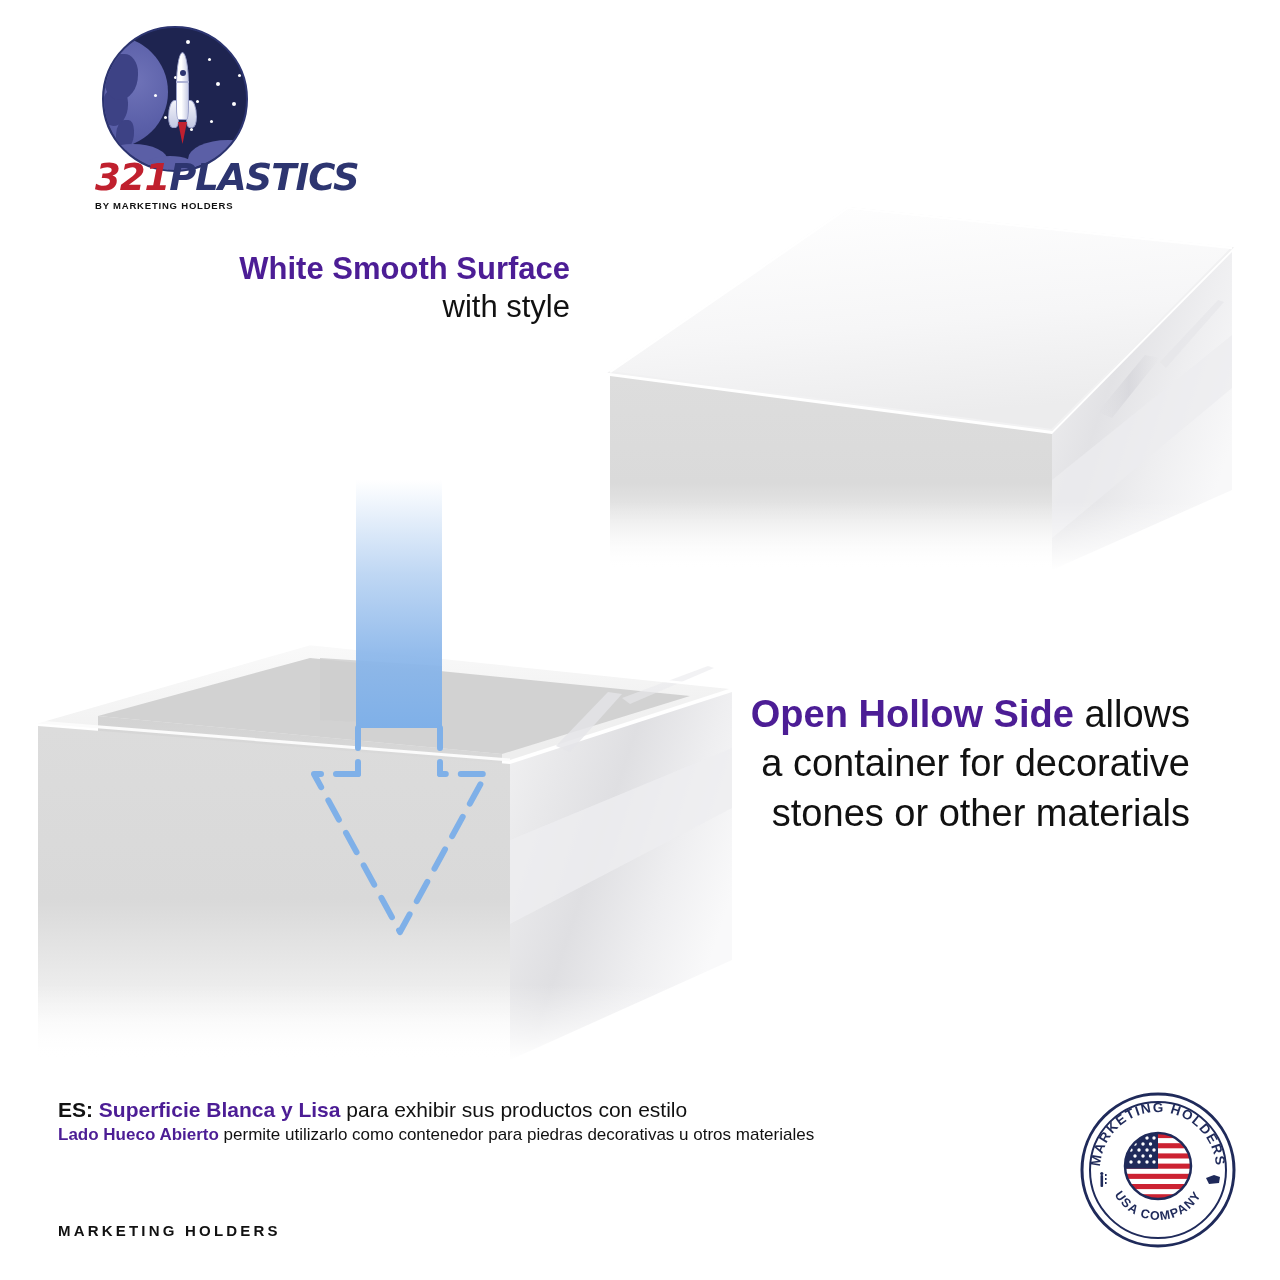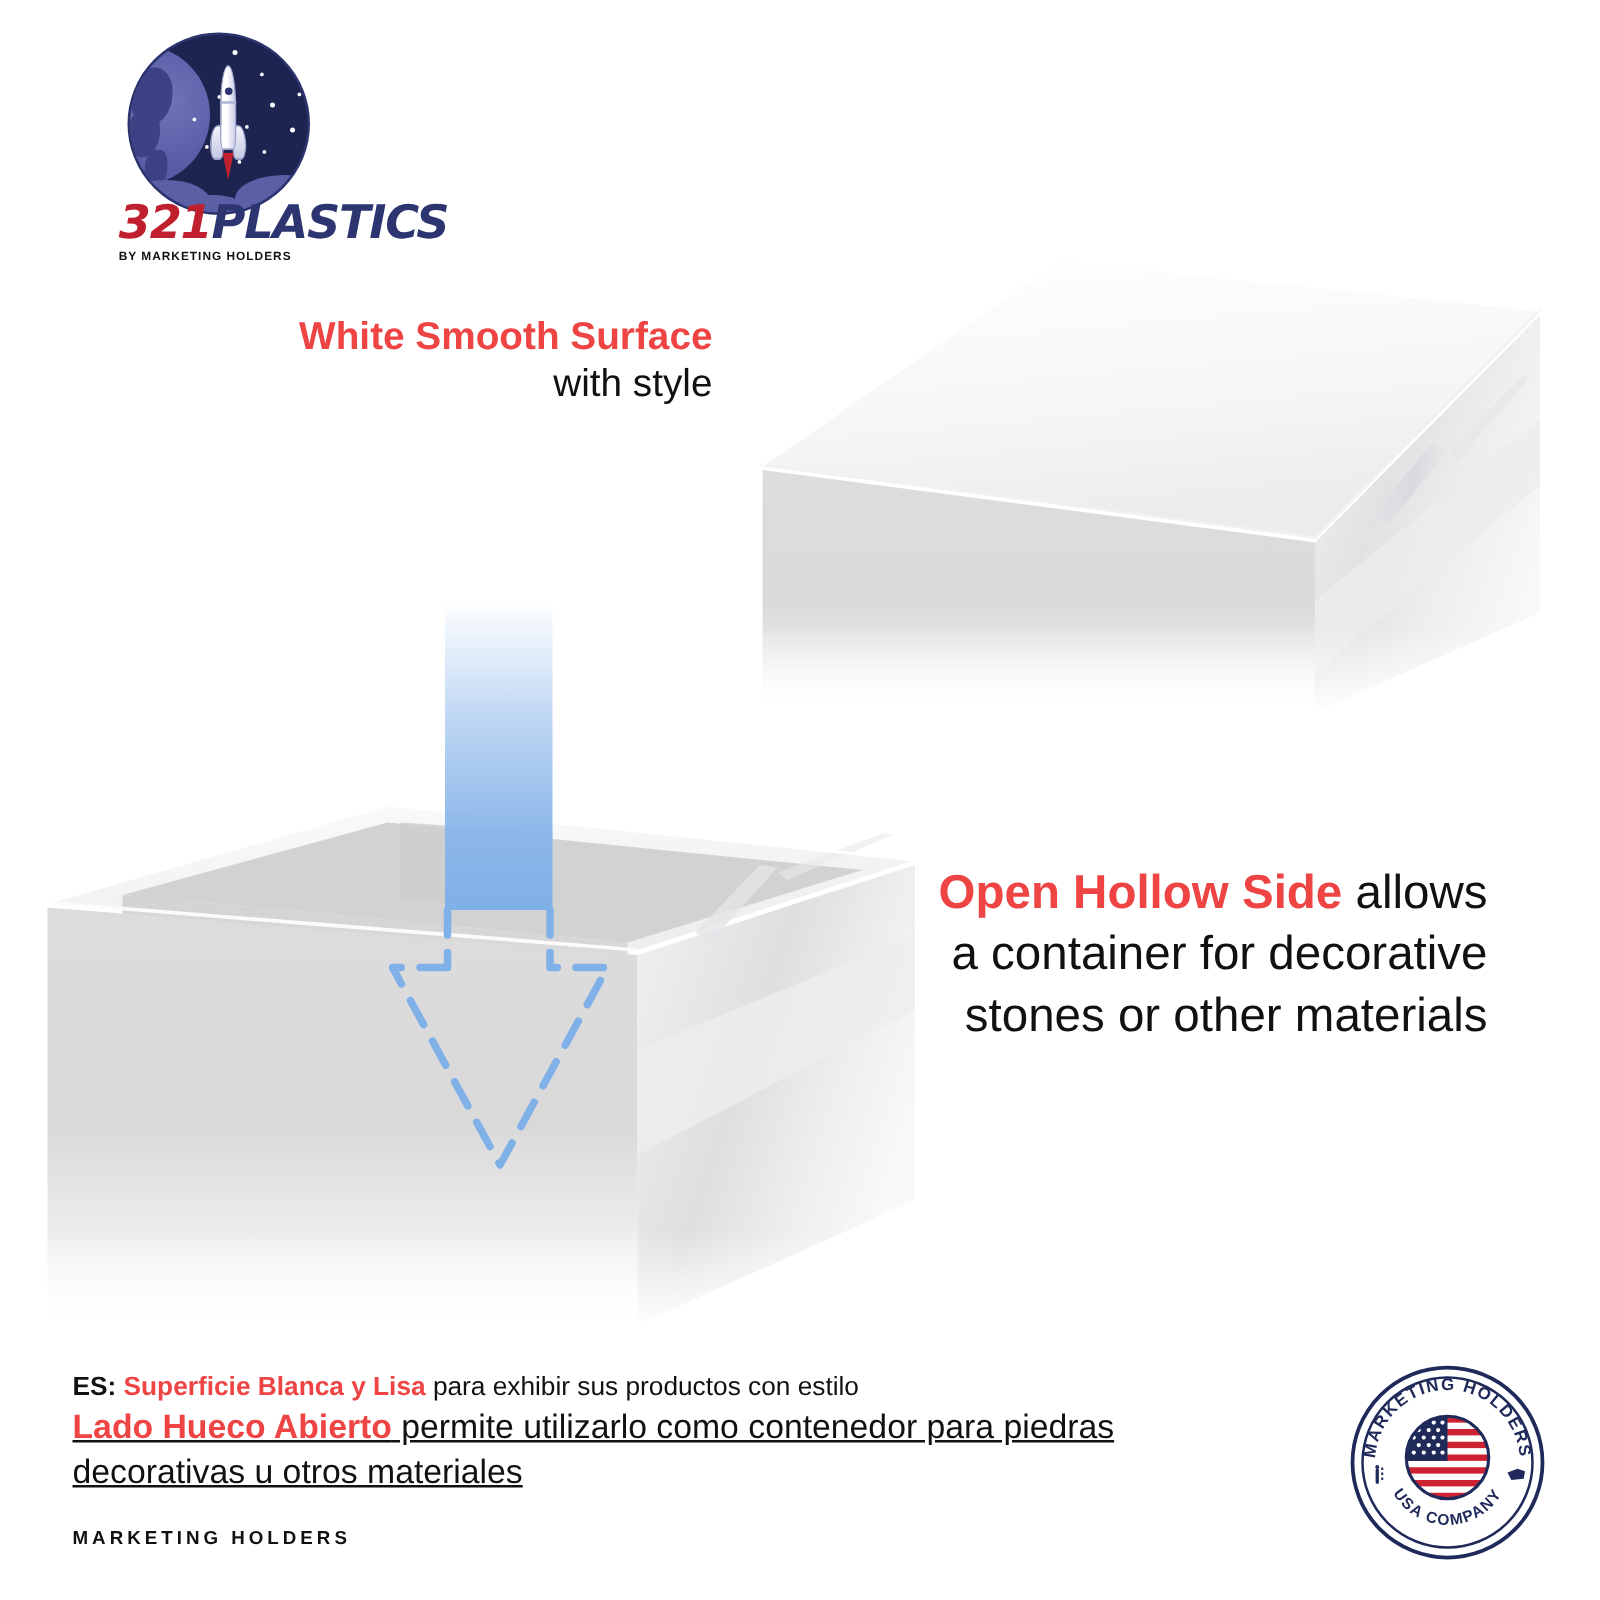--- a/index.html
+++ b/index.html
@@ -77,30 +77,30 @@
 
   
   #callout-surface{
     position:absolute; left:120px; top:250px; width:450px;
     text-align:right; line-height:1.22;
   }
   #callout-hollow{
     position:absolute; left:700px; top:690px; width:490px;
     text-align:right; line-height:1.30;
   }
-  .hl { color:#ef4444; font-weight:bold; }
+  .hl { color:#4c1d95; font-weight:bold; }
   .callout-line { font-size:31px; color:#111; }
   #callout-surface .callout-line{ font-size:31px; }
   #callout-hollow .callout-line{ font-size:38px; }
   .callout-head { font-size:31px; }
 
   
   #es-block{ position:absolute; left:58px; top:1096px; width:860px; }
   .es-line1{ font-size:21px; color:#111; line-height:1.35; }
-  .es-line2{ font-size:27px; color:#111; line-height:1.32;text-decoration:underline; }
+  .es-line2{ font-size:17px; color:#111; line-height:1.32; }
   .es-tag { font-weight:bold; color:#111; }
   #footer-brand{
     position:absolute; left:58px; top:1222px;
     font-size:15px; font-weight:bold; letter-spacing:3.2px; color:#111;
   }
 
   
   #usa-seal{ position:absolute; left:1078px; top:1090px; width:160px; height:160px; }
 </style>
 </head>

